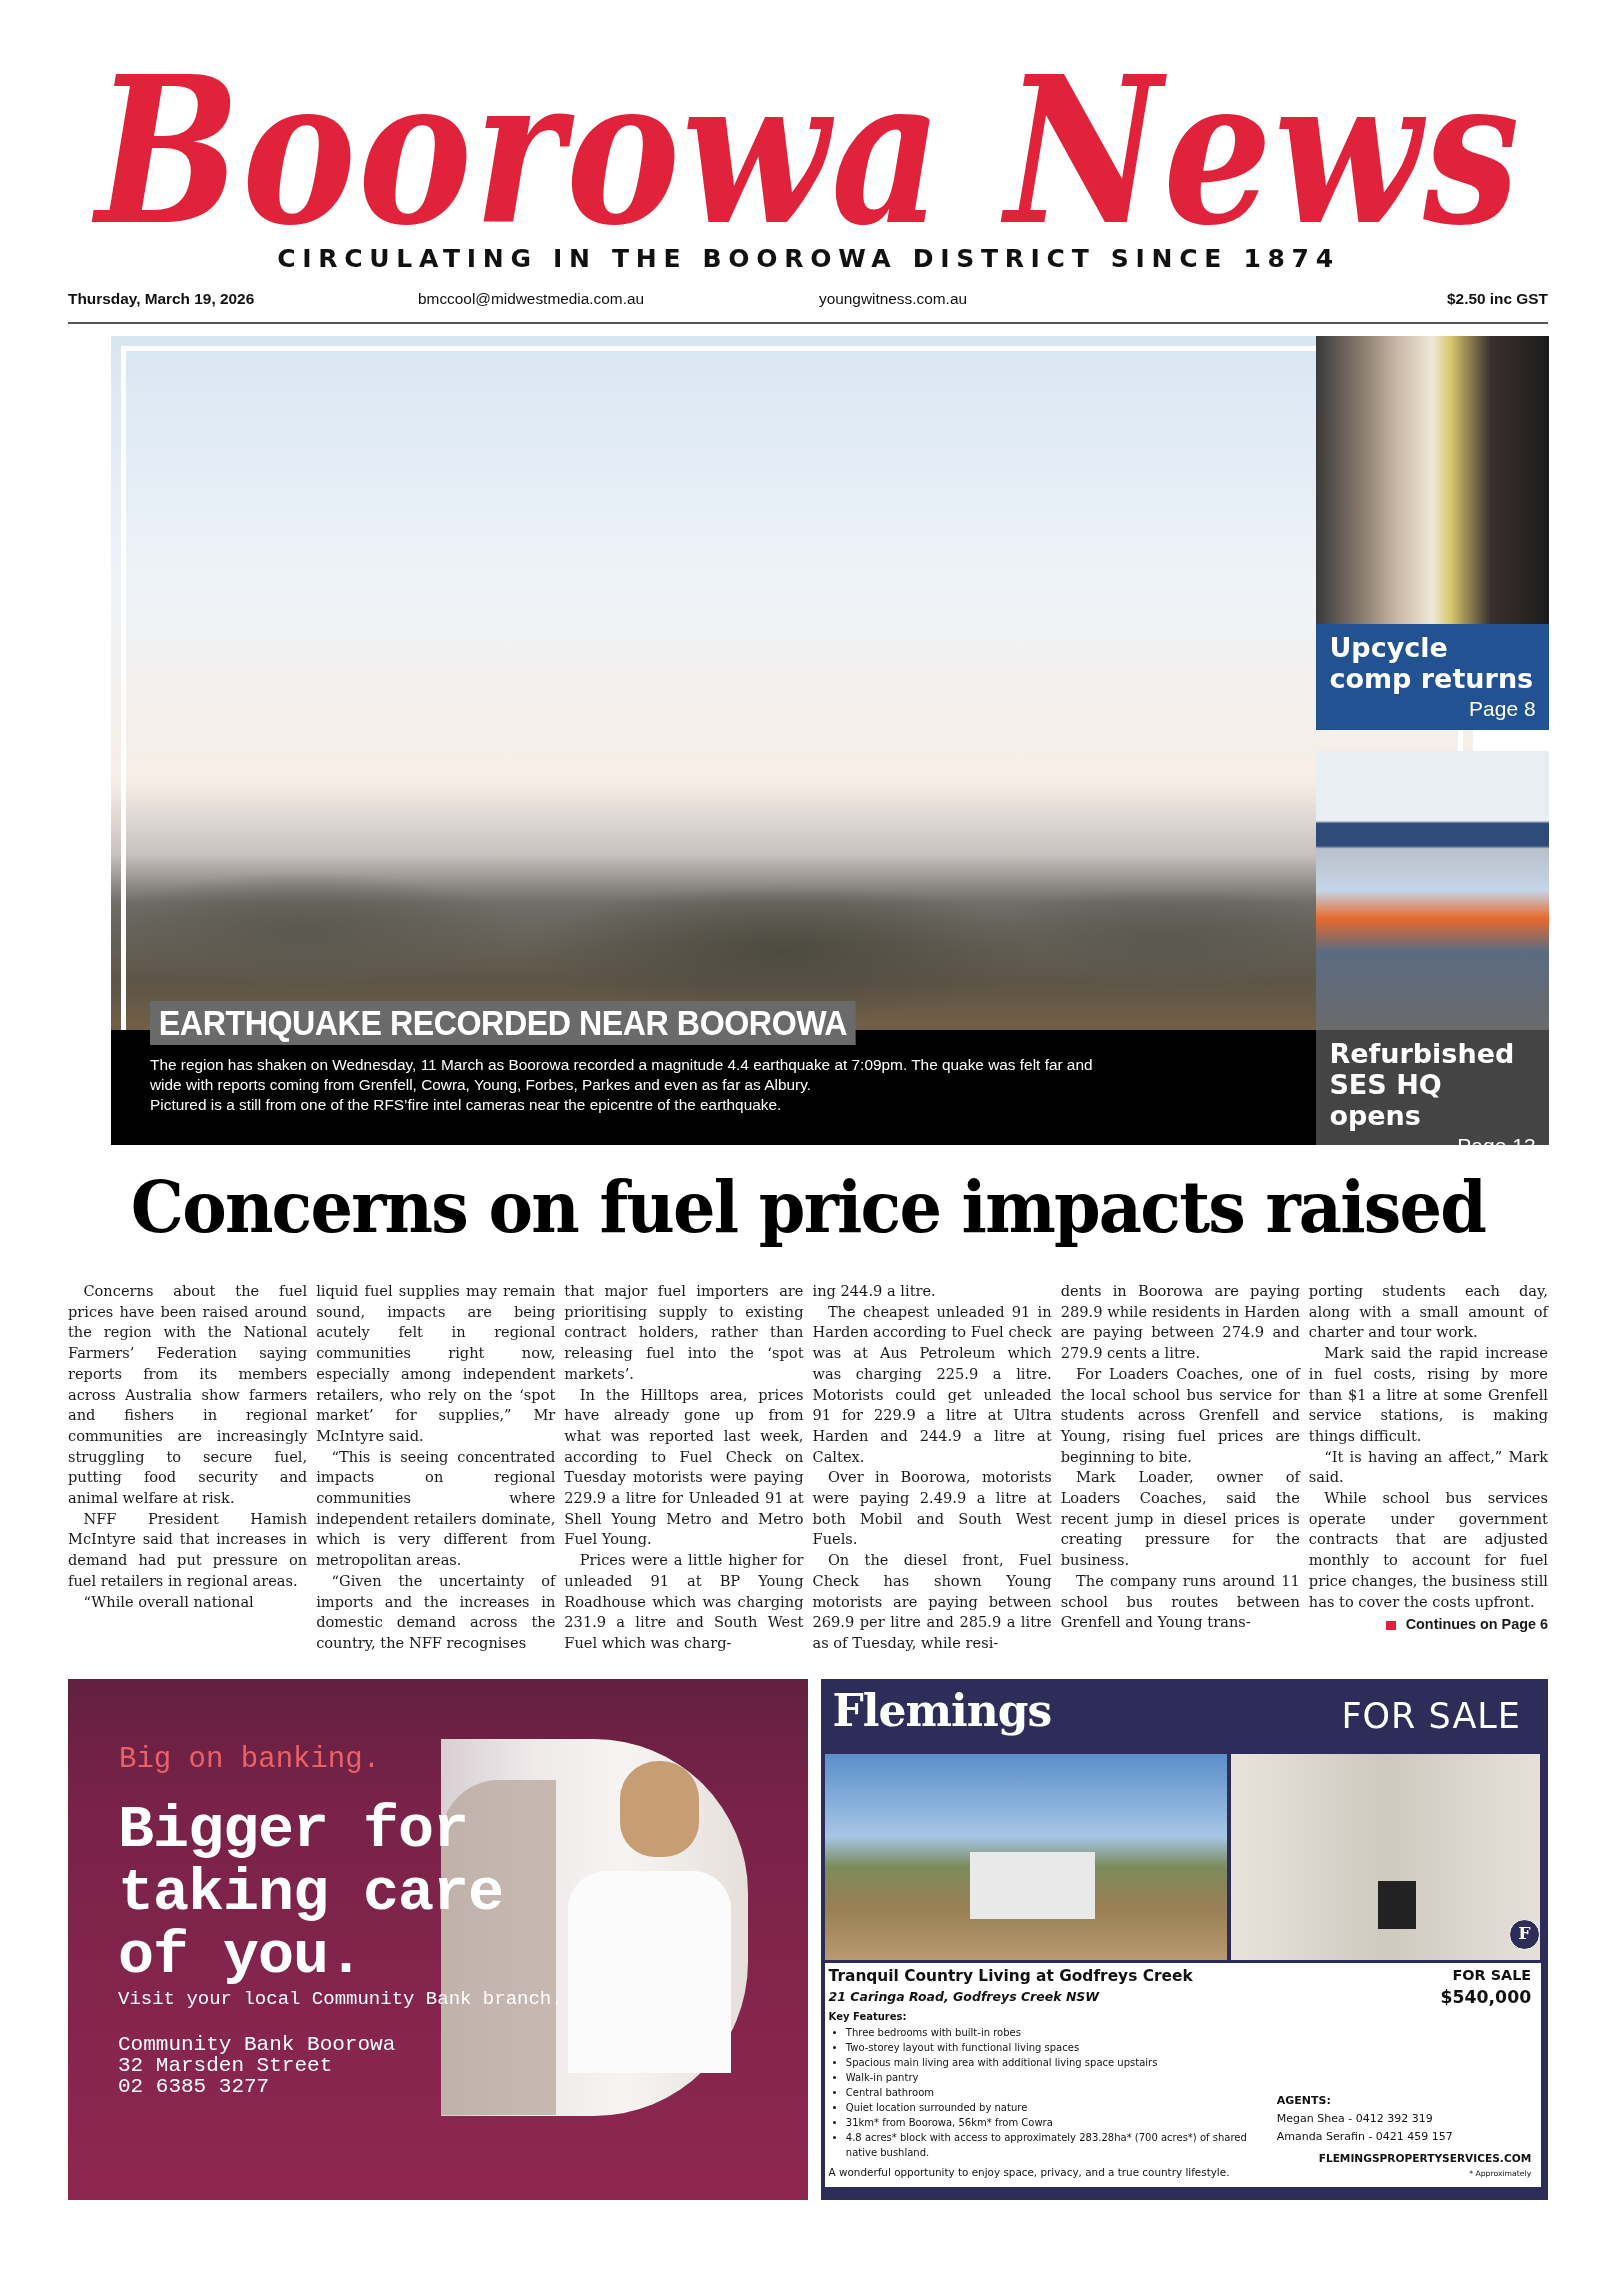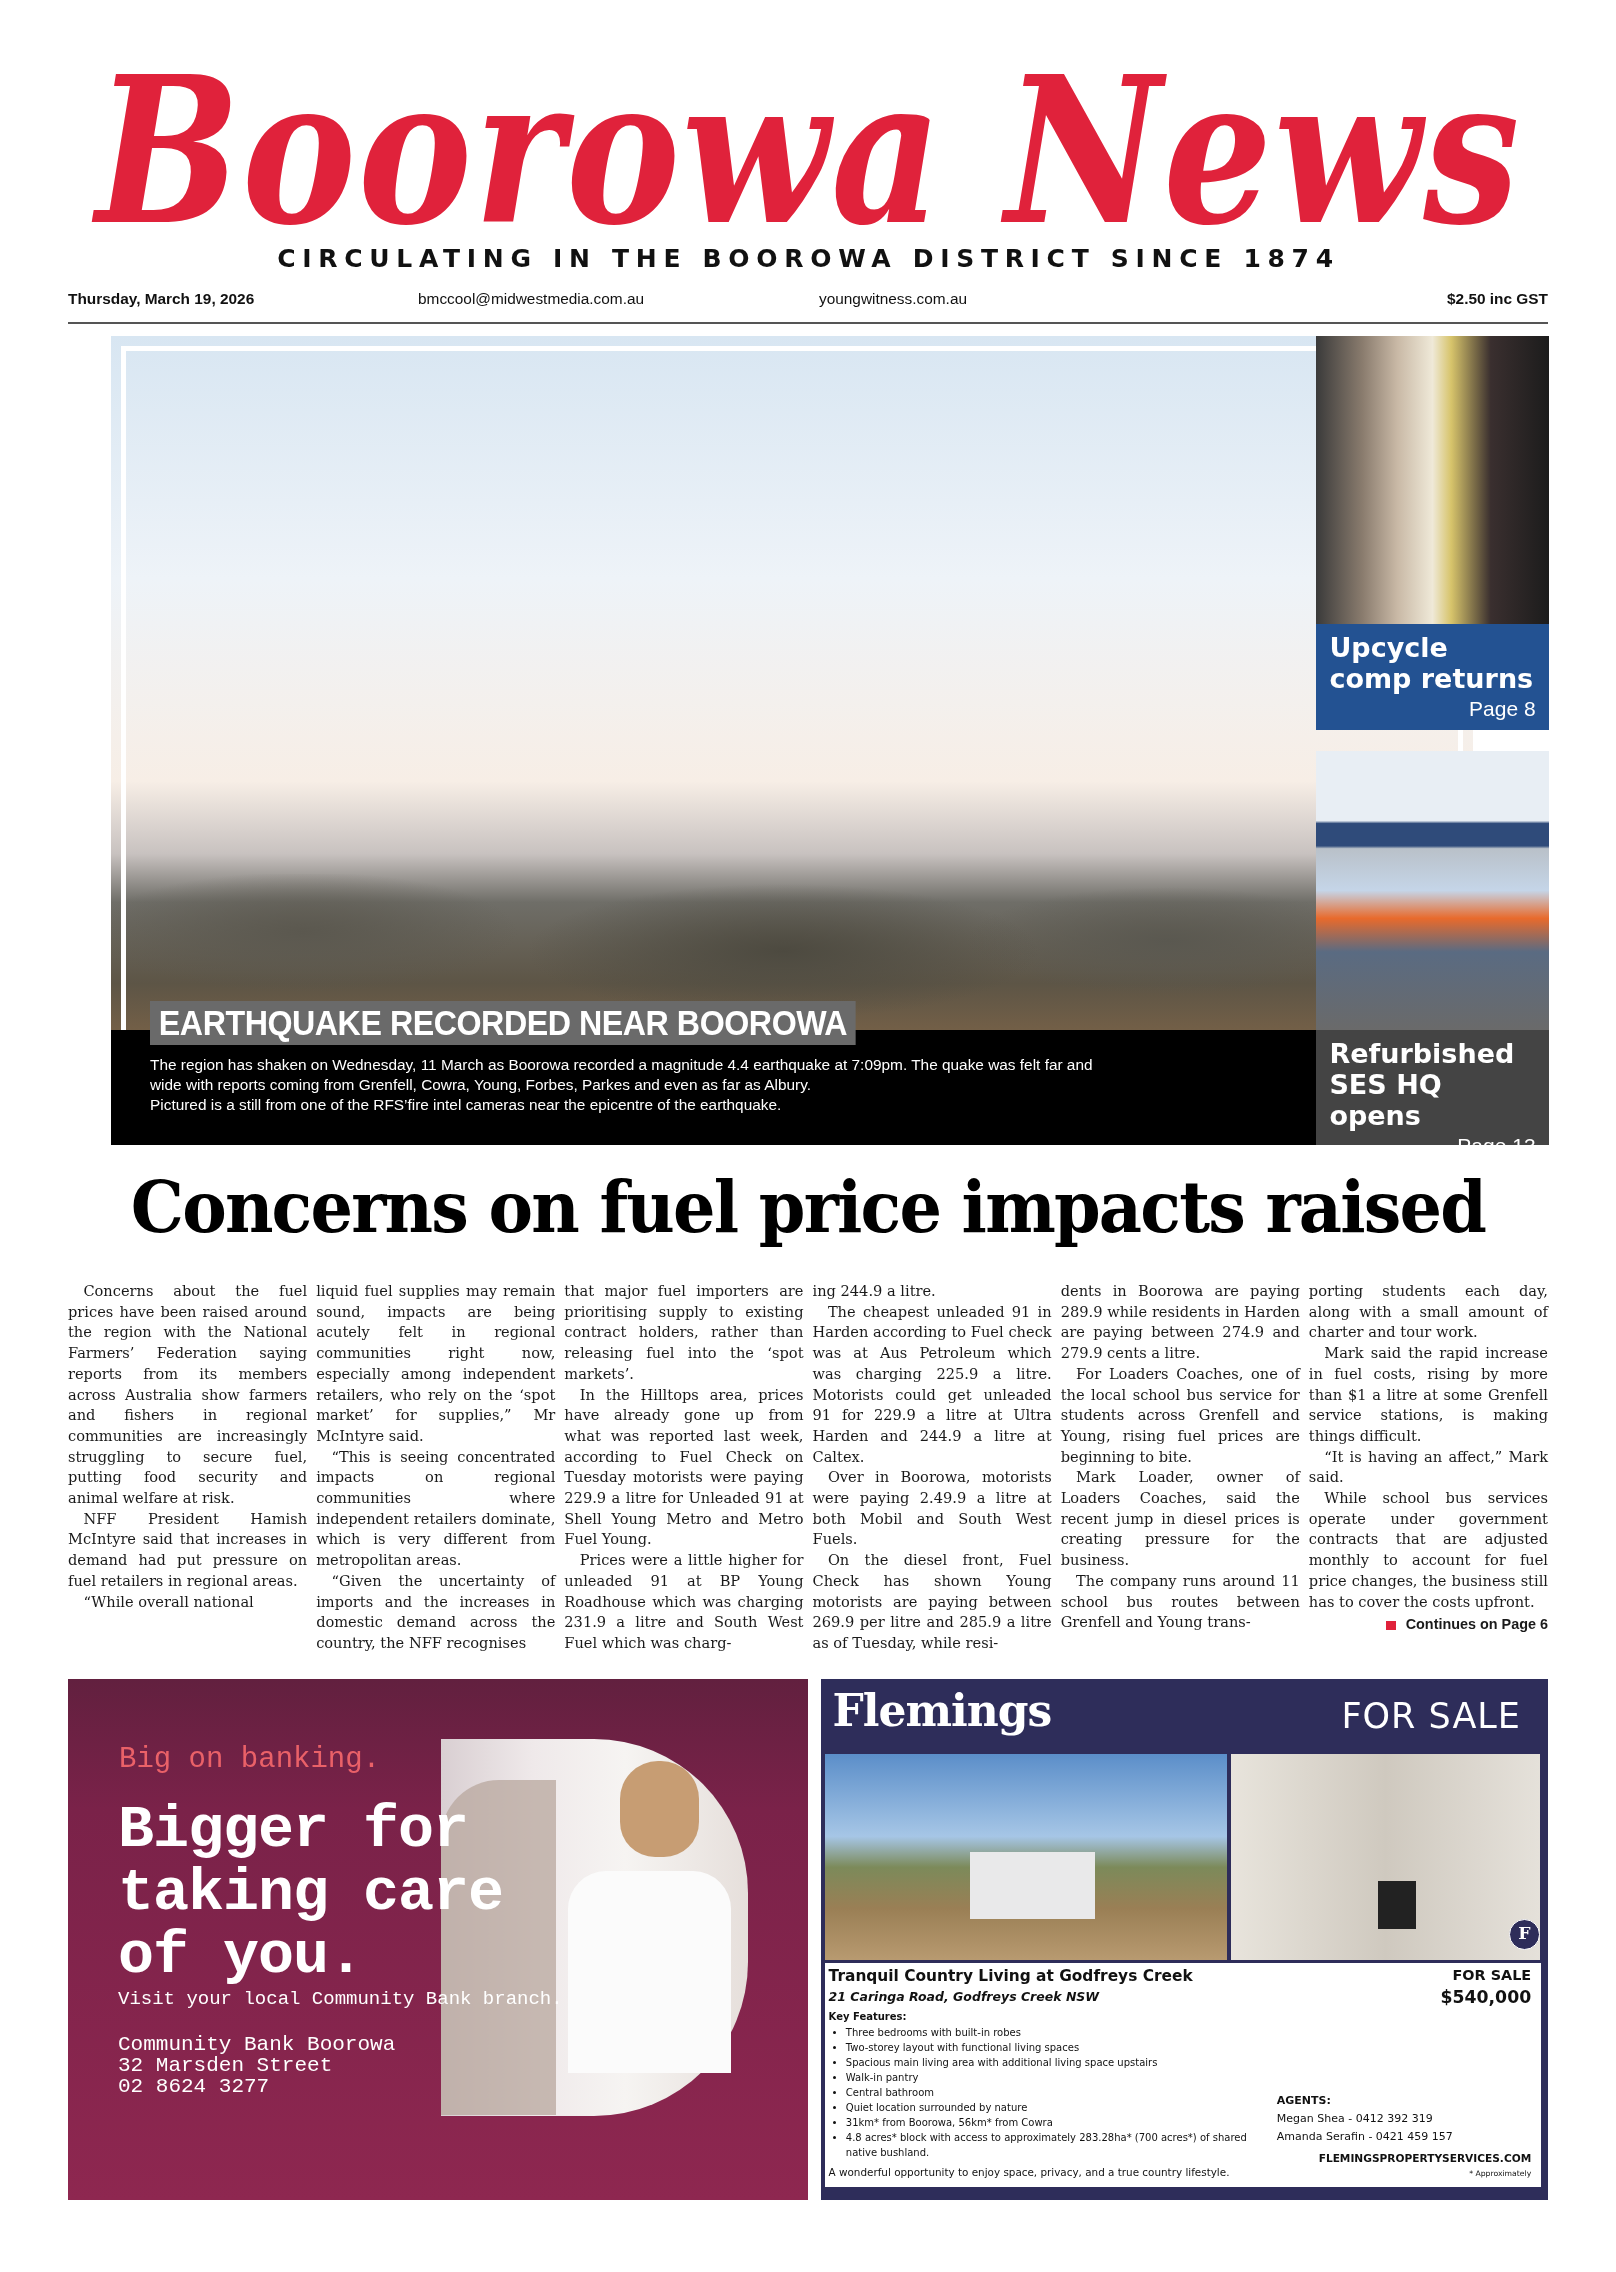--- a/index.html
+++ b/index.html
@@ -213,21 +213,21 @@
   <div class="kicker">Big on banking.</div>
   <div class="big">
     <div>Bigger for</div>
     <div>taking care</div>
     <div>of you.</div>
   </div>
   <div class="visit">Visit your local Community Bank branch.</div>
   <div class="addr">
     <div>Community Bank Boorowa</div>
     <div>32 Marsden Street</div>
-    <div>02 8624 3277</div>
+    <div>02 6385 3277</div>
   </div>
 </div>
 
 <div class="flem-ad">
   <div class="logo">Flemings</div>
   <div class="forsale">FOR SALE</div>
   <div class="photo1"></div>
   <div class="house"></div>
   <div class="photo2"></div>
   <div class="stove"></div>

